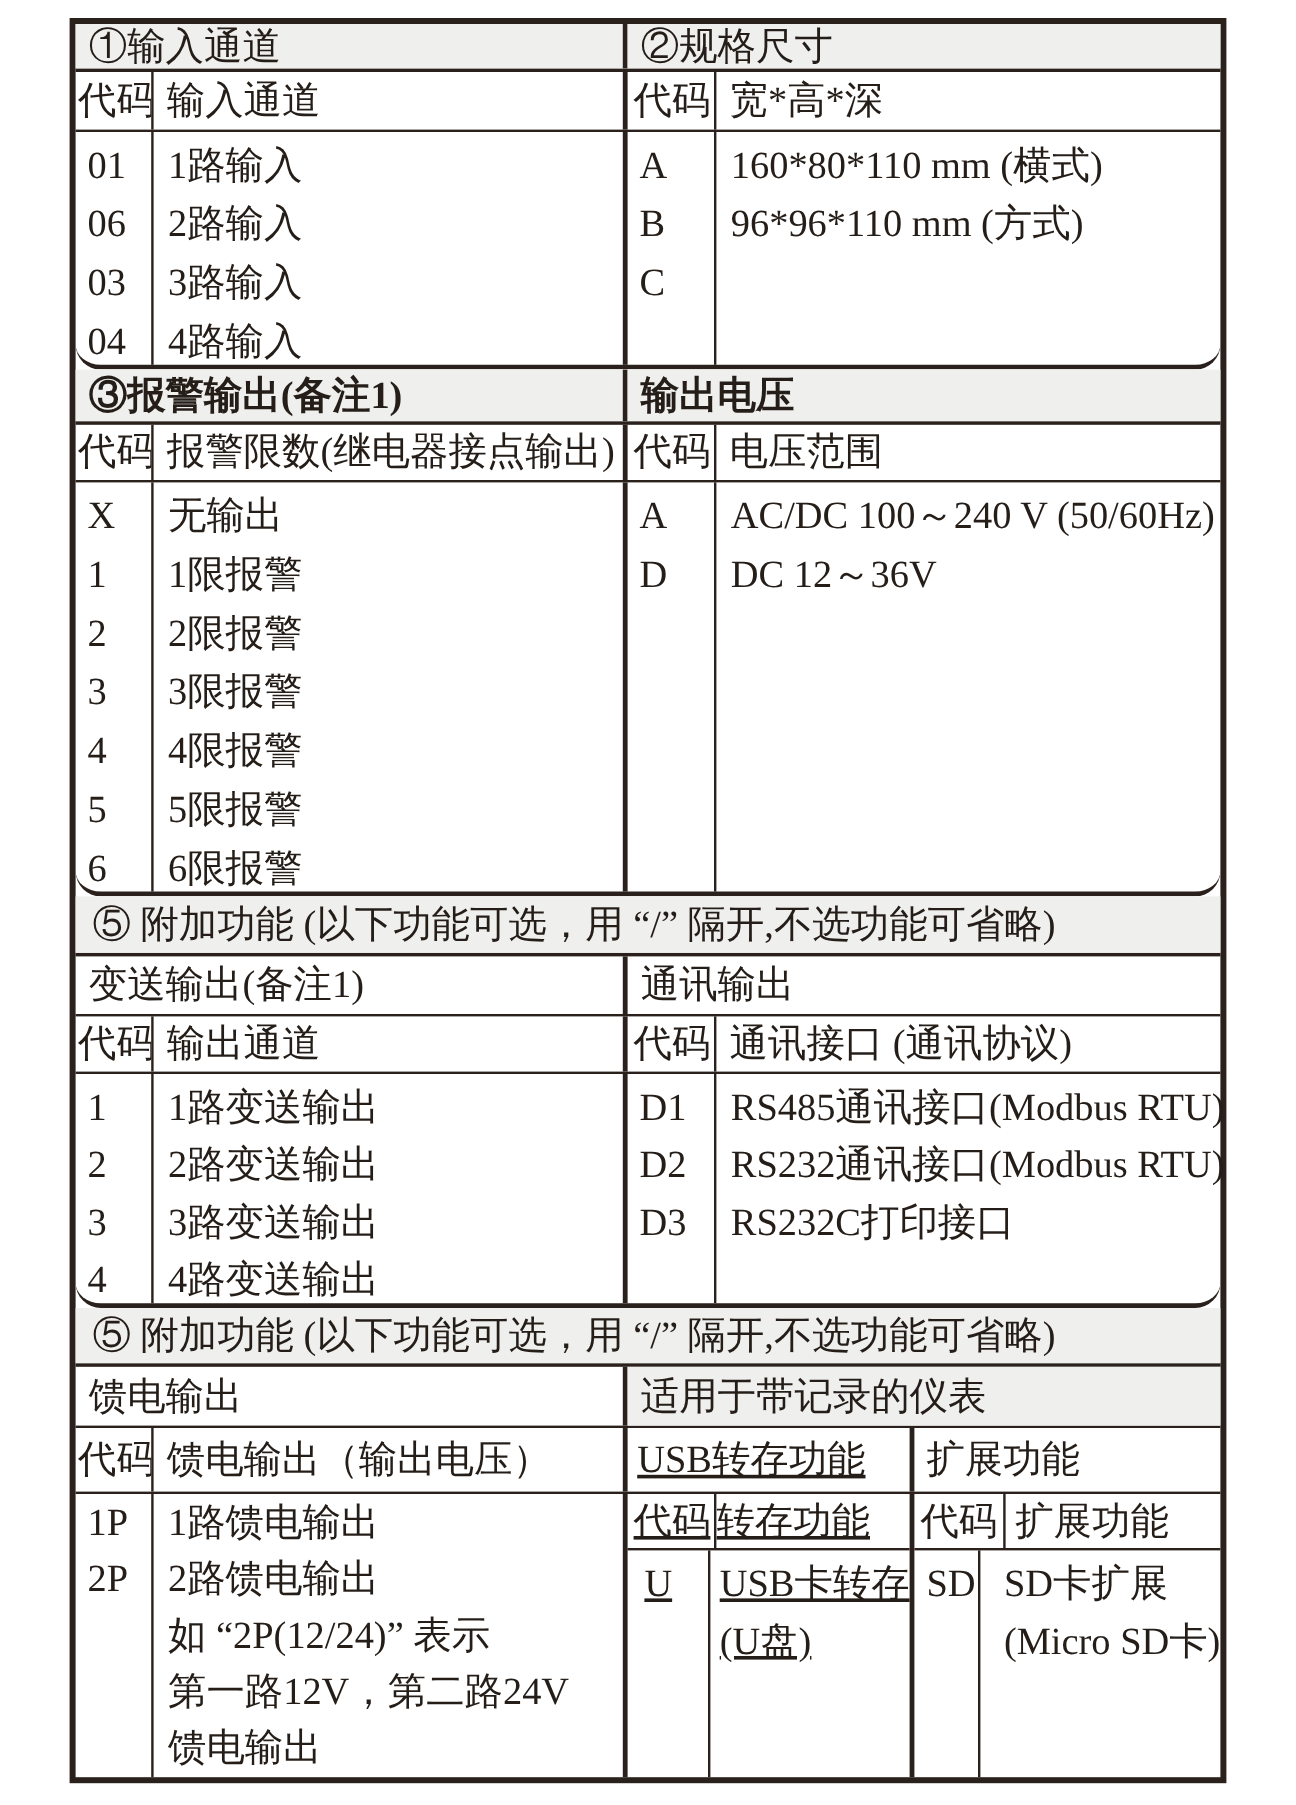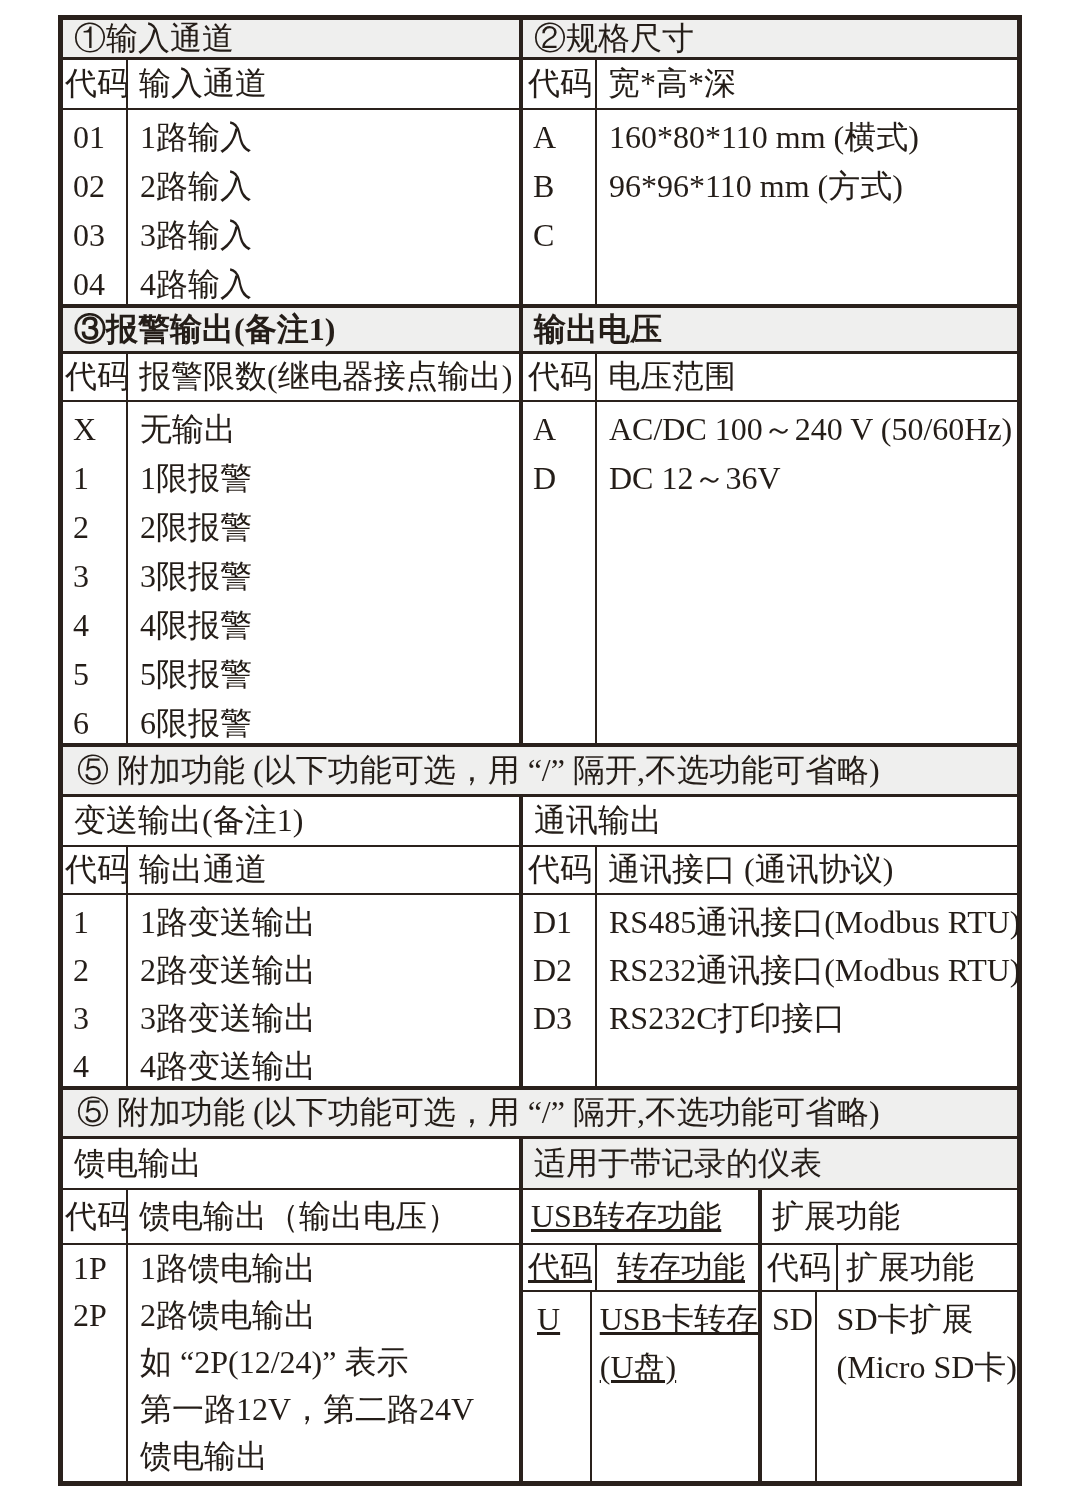--- a/index.html
+++ b/index.html
@@ -14,21 +14,21 @@
     color:var(--txt);font-size:32px;overflow:hidden;
   }
   .spec-table{
     position:absolute;left:58px;top:15px;width:964px;height:1471px;
     border:5px solid var(--bc);background:#fff;
     display:flex;flex-direction:column;
   }
   .band{display:flex;flex-direction:row;width:954px;}
   .bb2{border-bottom:2px solid var(--bc);}
   .bb3{border-bottom:3px solid var(--bc);}
-  .bb4{border-bottom:4px solid var(--bc);}
+  .bb4{border-bottom:4px solid var(--bc);border-radius:21px;}
   .br2{border-right:2px solid var(--bc);}
   .br4{border-right:4px solid var(--bc);}
   .gray{background:var(--hbg);}
   .cell{display:flex;align-items:center;white-space:nowrap;overflow:hidden;}
   
   .w-half-l{width:460px;}  .w-half-r{width:494px;}
   .w-code-l{width:65px;}   .w-desc-l{width:395px;}
   .w-code-r{width:74px;}   .w-desc-r{width:368px;}
   .w-sub1{width:239px;text-decoration:underline;}    .w-sub2{width:255px;}
   .w-code-s1{width:74px;}
@@ -67,21 +67,21 @@
   <div class="band b2 bb2">
     <div class="cell w-code-l br2 p-codehdr">代码</div>
     <div class="cell w-desc-l br4 p-desc">输入通道</div>
     <div class="cell w-code-r br2 p-codehdr-r">代码</div>
     <div class="cell w-desc-r p-desc">宽*高*深</div>
   </div>
 
   <div class="band b3 bb4">
     <div class="col w-code-l br2">
       <div class="ln code-ln">01</div>
-      <div class="ln code-ln">02</div>
+      <div class="ln code-ln">06</div>
       <div class="ln code-ln">03</div>
       <div class="ln code-ln">04</div>
     </div>
     <div class="col w-desc-l br4">
       <div class="ln desc-ln">1路输入</div>
       <div class="ln desc-ln">2路输入</div>
       <div class="ln desc-ln">3路输入</div>
       <div class="ln desc-ln">4路输入</div>
     </div>
     <div class="col w-code-r br2">
@@ -202,21 +202,21 @@
       <div class="ln47 desc-ln">1路馈电输出</div>
       <div class="ln47 desc-ln">2路馈电输出</div>
       <div class="ln47 desc-ln">如 “2P(12/24)” 表示</div>
       <div class="ln47 desc-ln">第一路12V，第二路24V</div>
       <div class="ln47 desc-ln">馈电输出</div>
     </div>
 
     <div class="subtbl w-sub1 br4">
       <div class="hdr bb2">
         <div class="cell w-code-s1 br2 p-codehdr-r">代码</div>
-        <div class="cell" style="flex:1;padding-left:20px;">转存功能</div>
+        <div class="cell" style="flex:1;padding-left:0;">转存功能</div>
       </div>
       <div class="body">
         <div class="col w-code-s1 br2">
           <div class="ln48" style="padding-left:14px;">U</div>
         </div>
         <div class="col" style="flex:1;">
           <div class="ln48" style="padding-left:8px;">USB卡转存</div>
           <div class="ln48" style="padding-left:8px;">(U盘)</div>
         </div>
       </div>

